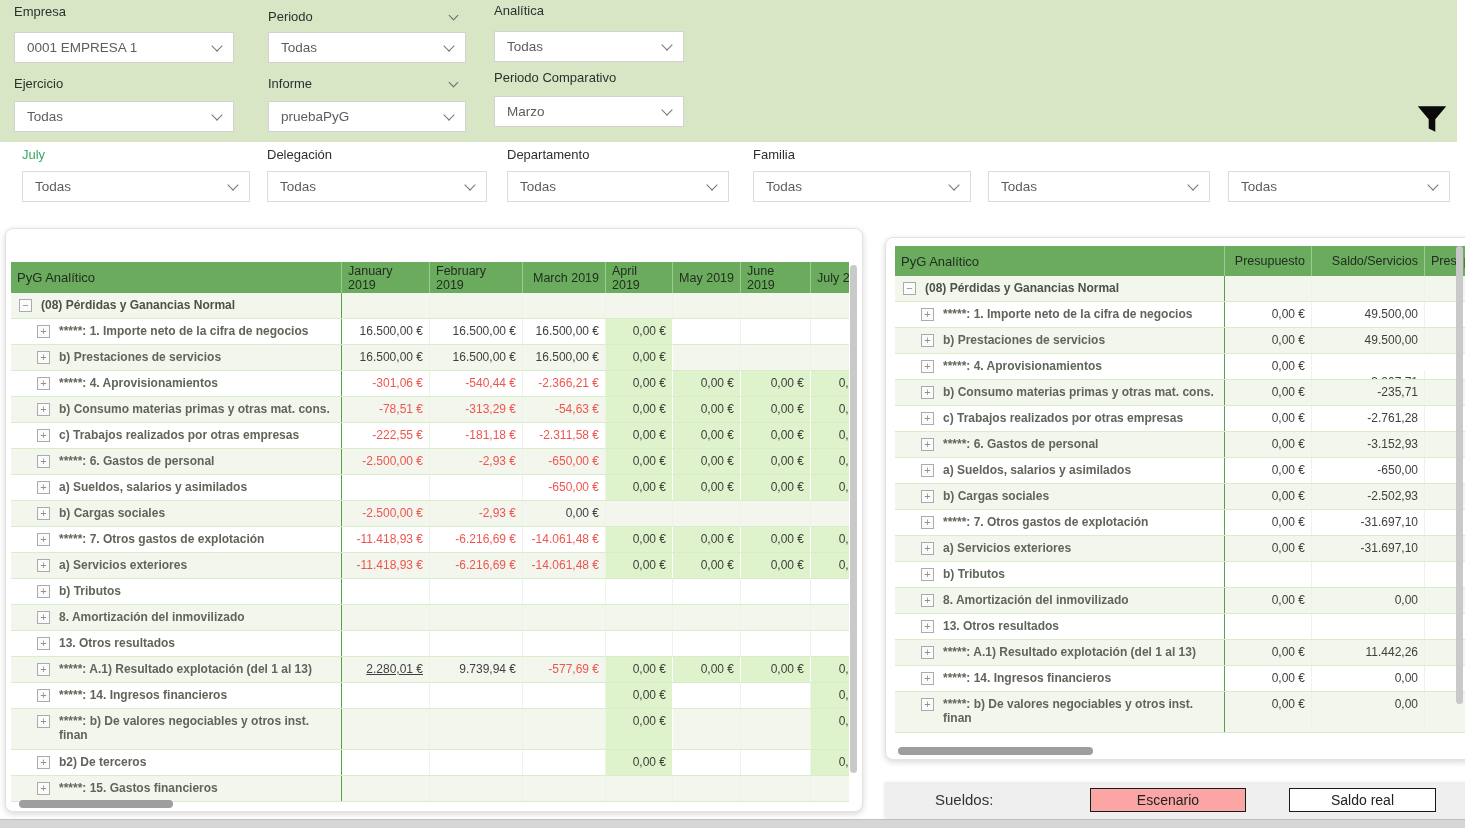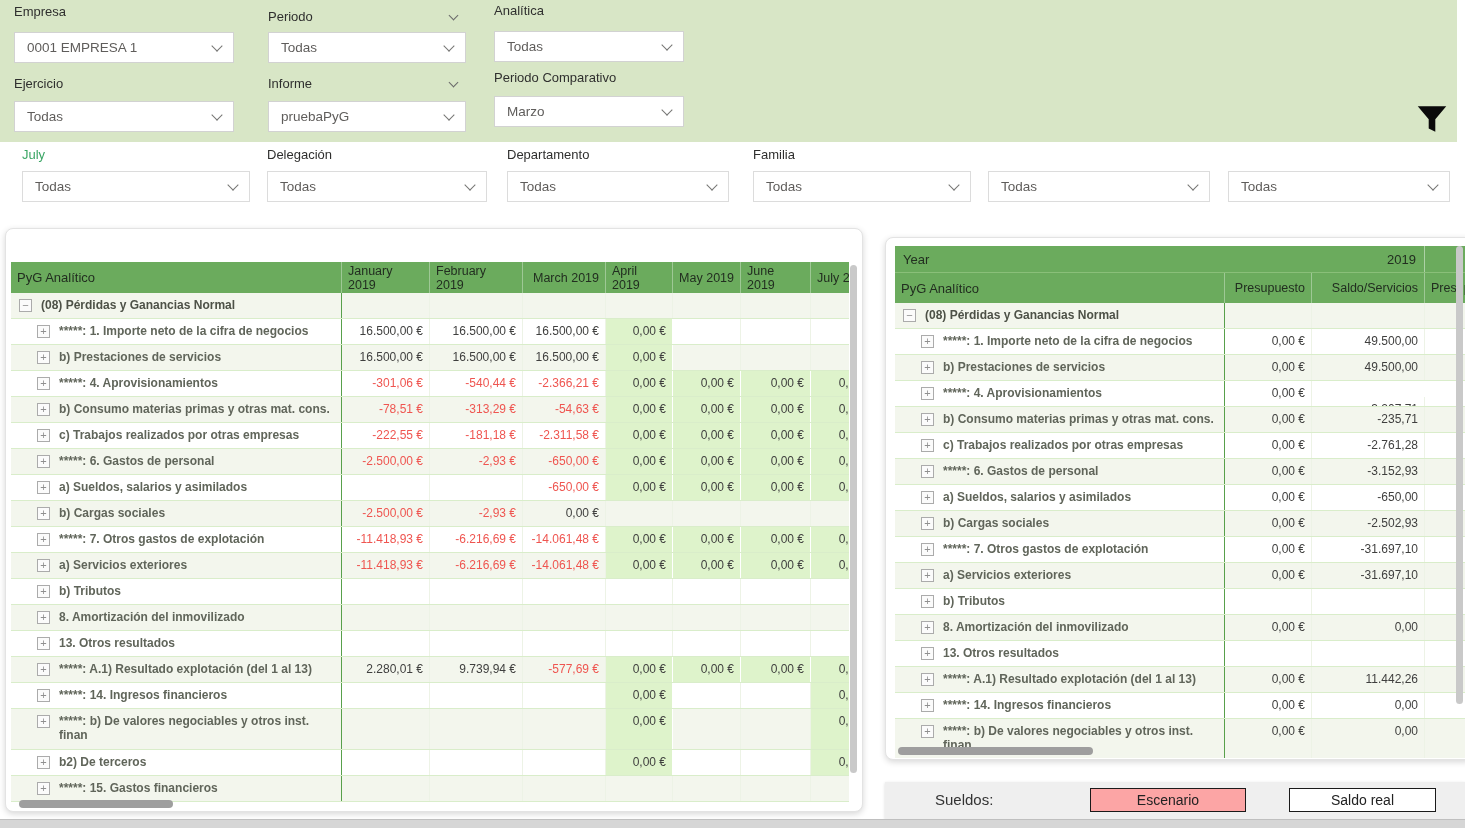--- a/index.html
+++ b/index.html
@@ -377,21 +377,21 @@
             <div class="cell" style="width: 67px;"></div>
             <div class="cell" style="width: 68px;"></div>
             <div class="cell" style="width: 70px;"></div>
             <div class="cell" style="width: 68px;"></div>
           </div>
           <div class="trow">
             <div class="rowlabel" style="width: 331px;">
               <span class="expic">+</span>
               <span class="labtext">*****: A.1) Resultado explotación (del 1 al 13)</span>
             </div>
-            <div class="cell" style="width: 88px;">2.280,01 €</div>
+            <div class="cell" style="width: 88px; text-decoration: underline;">2.280,01 €</div>
             <div class="cell" style="width: 93px;">9.739,94 €</div>
             <div class="cell neg" style="width: 83px;">-577,69 €</div>
             <div class="cell grn" style="width: 67px;">0,00 €</div>
             <div class="cell grn" style="width: 68px;">0,00 €</div>
             <div class="cell grn" style="width: 70px;">0,00 €</div>
             <div class="cell grn" style="width: 68px;">0,00 €</div>
           </div>
           <div class="trow">
             <div class="rowlabel" style="width: 331px;">
               <span class="expic">+</span>
@@ -445,25 +445,20 @@
             <div class="cell" style="width: 68px;"></div>
           </div>
         </div>
     </div>
     <div class="vthumb" style="left:844px; top:36px; height:508px;"></div>
     <div class="hthumb" style="left:13px; top:571px; width:154px;"></div>
   </div>
 
   <div class="card right-card">
     <div class="tablewrap rt-wrap">
-      <div class="yearrow">
-        <div class="ycell" style="width:330px;">Year</div>
-        <div class="ycell right" style="width:200px;">2019</div>
-        <div class="ycell" style="width:87px;"></div>
-      </div>
       <div class="thead">
         <div class="hcell first" style="width:330px; height:30px;">PyG Analítico</div>
         <div class="hcell" style="width:87px; height:30px;">Presupuesto</div>
         <div class="hcell" style="width:113px; height:30px;">Saldo/Servicios</div>
         <div class="hcell cut" style="width:87px; height:30px;">Presupuesto</div>
       </div>
       <div id="right-rows">
           <div class="trow group">
             <div class="rowlabel" style="width: 330px;">
               <span class="expic">−</span>

